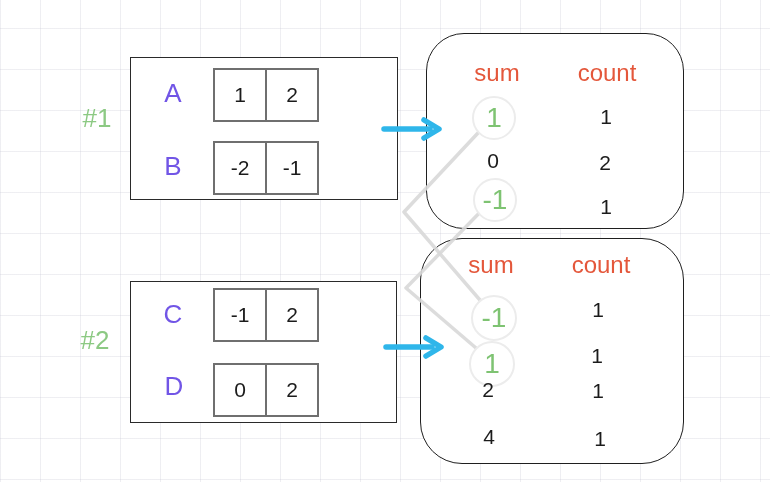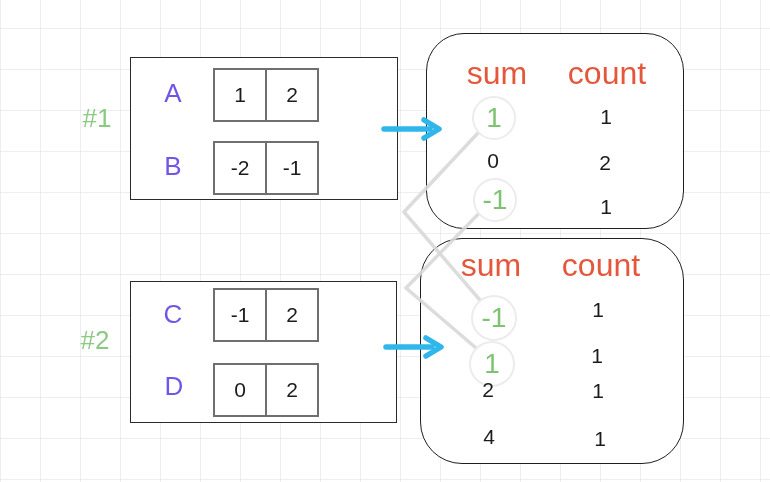--- a/index.html
+++ b/index.html
@@ -17,21 +17,21 @@
   .ctr{display:flex;align-items:center;justify-content:center;}
   .group-rect{background:#fff;border:1.7px solid #2a2a2a;z-index:2;}
   .result-box{background:#fff;border:1.6px solid #1f1f1f;z-index:2;}
   .cell-row{display:flex;z-index:6;}
   .cell{width:50px;height:50px;background:#fff;border:2px solid #6f6f6f;
         display:flex;align-items:center;justify-content:center;
         font-size:21px;color:#1b1b1b;}
   .cell + .cell{margin-left:-2px;}
   .group-label{font-size:26px;color:#8cc983;z-index:6;width:44px;height:30px;}
   .array-name{font-size:26px;color:#7155e6;z-index:6;width:40px;height:30px;}
-  .hdr{font-size:32px;color:#e4573b;z-index:6;width:100px;height:28px;}
+  .hdr{font-size:24px;color:#e4573b;z-index:6;width:100px;height:28px;}
   .num{font-size:21px;color:#1b1b1b;z-index:6;width:40px;height:28px;}
   .hl-circle{width:40px;height:40px;border-radius:50%;background:#fff;
              border:2px solid #ececec;z-index:6;
              font-size:28px;color:#7ec372;}
   .hl-circle.big{width:42px;height:42px;}
   svg.overlay{position:absolute;left:0;top:0;z-index:4;pointer-events:none;}
 </style>
 </head>
 <body>
 

